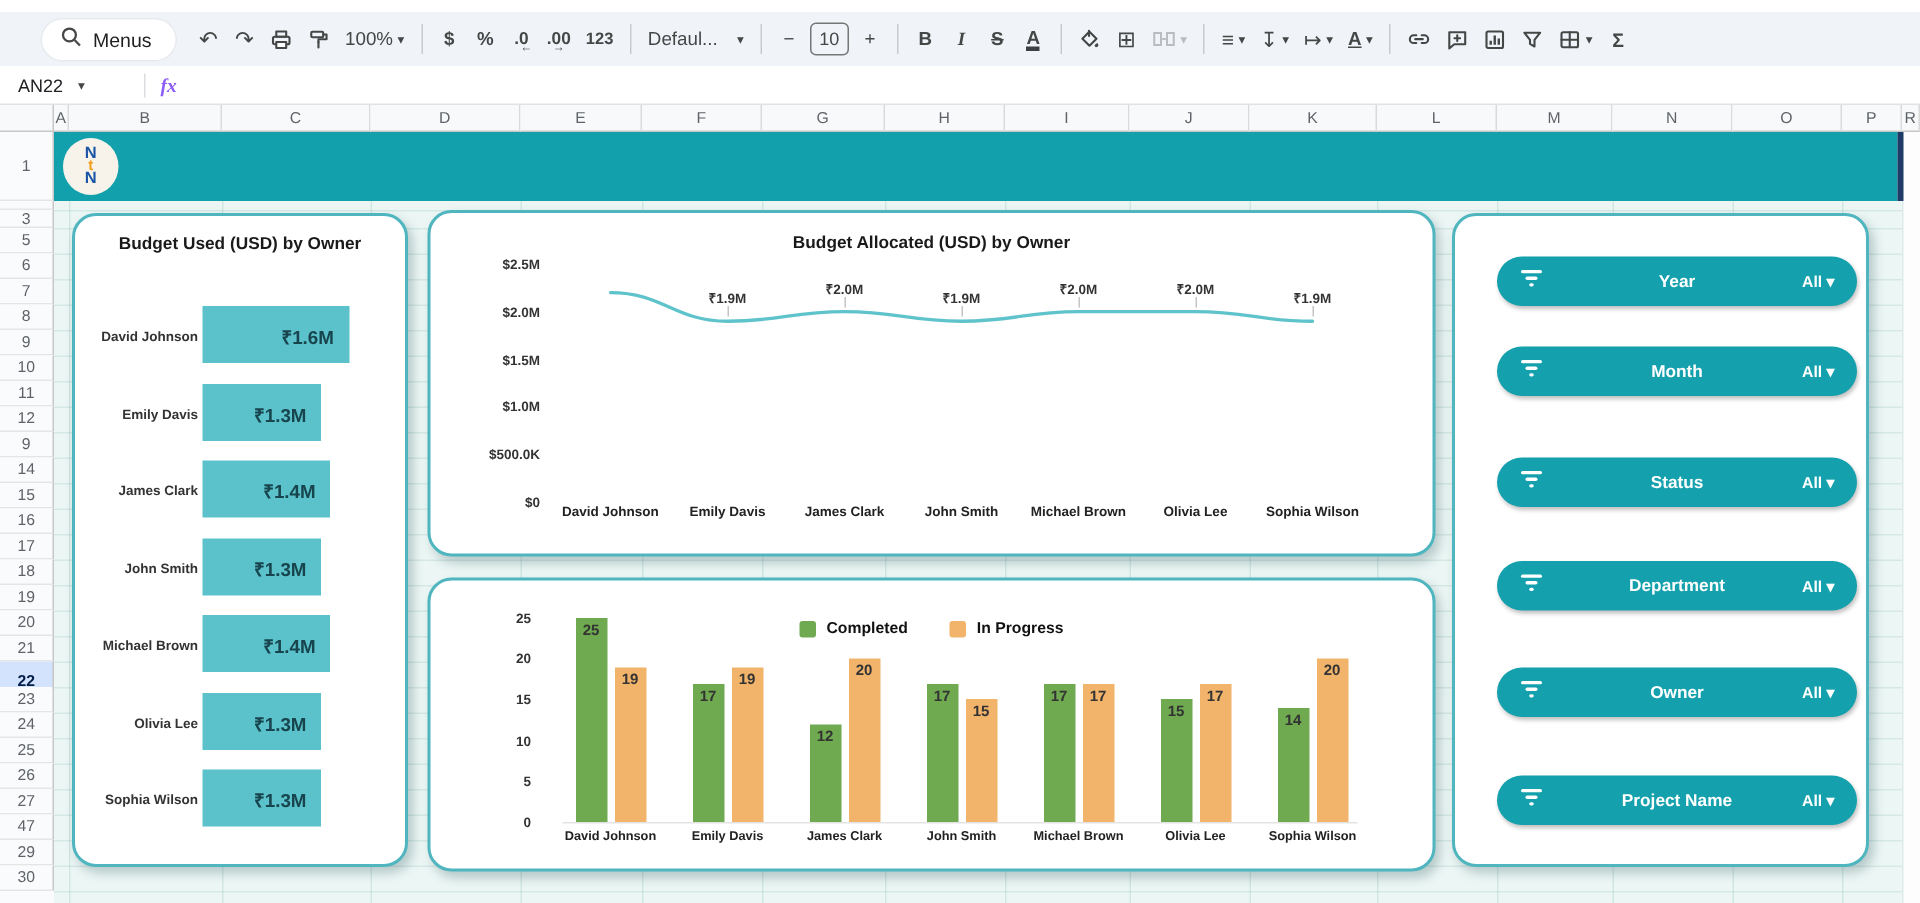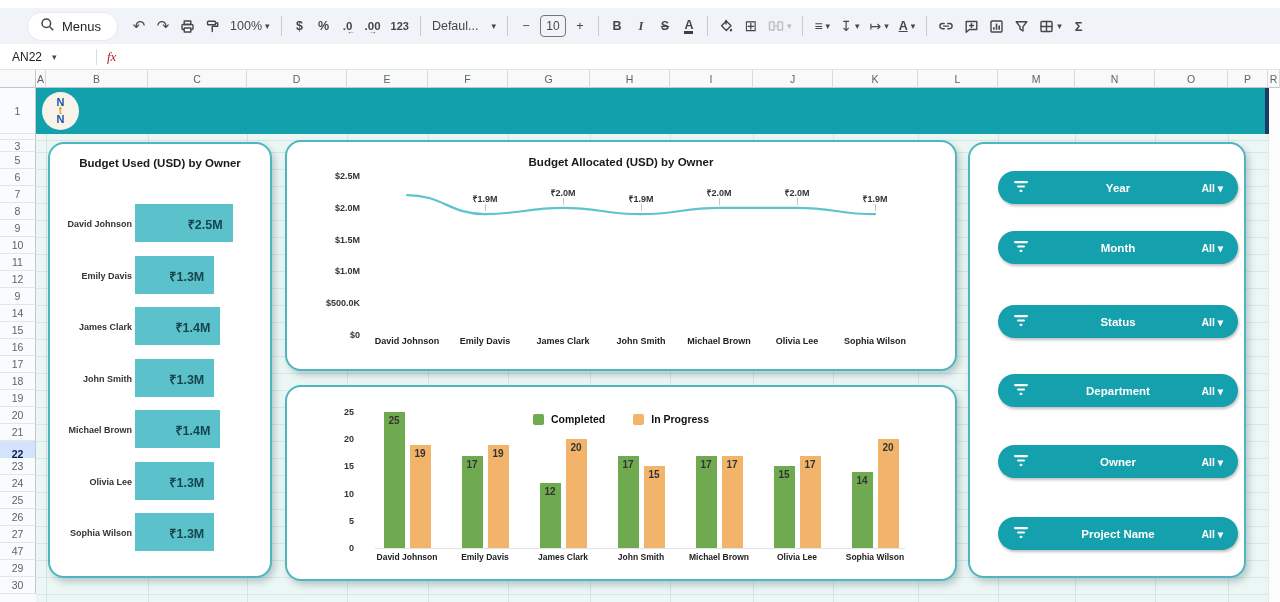--- a/index.html
+++ b/index.html
@@ -30,21 +30,21 @@
   .strike-g { text-decoration:line-through; font-weight:bold; }
   .a-color { position:relative; font-weight:bold; }
   .a-color::after { content:""; position:absolute; left:2px; right:2px; bottom:1px; height:3px; background:#3c4043; }
   .disabled { color:#b8bcc0 !important; }
 
   #formulabar { position:absolute; left:0; top:44px; width:1280px; height:26px; background:#fff;
     border-bottom:1px solid #e1e3e1; display:flex; align-items:center; font-size:12px; color:#202124; }
   #namebox { display:flex; align-items:center; width:86px; padding-left:12px; cursor:pointer; }
   #namebox .tb-caret { margin-left:10px; }
   #fx-divider { width:1px; height:16px; background:#dadce0; margin:0 10px; }
-  #fx-label { font-style:italic; color:#b91c1c; font-family:"Liberation Serif", serif; font-size:13px; }
+  #fx-label { font-style:italic; color:#8b5cf6; font-family:"Liberation Serif", serif; font-size:13px;font-weight:bold; }
 
   
   #corner { position:absolute; left:0; top:70px; width:36px; height:18px; background:#f8f9fa;
     border-right:1px solid #c7c7c7; border-bottom:1px solid #c7c7c7; }
   #colheaders { position:absolute; left:0; top:70px; width:1280px; height:18px; }
   .colh { position:absolute; top:0; height:18px; background:#f8f9fa; border-right:1px solid #d9dbdb;
     border-bottom:1px solid #c7c7c7; color:#5f6368; font-size:10.5px; display:flex;
     align-items:center; justify-content:center; cursor:pointer; }
   #gutter { position:absolute; left:0; top:88px; width:36px; height:514px; background:#fafbfc; }
   .rowh { position:absolute; left:0; width:36px; background:#fafbfc; border-bottom:1px solid #e4e6e6;
@@ -396,21 +396,21 @@
       <span class="lt">t</span>
       <span class="ln">N</span>
     </div>
   </div>
   <div id="banner-navy"></div>
 
   <div class="card" id="card-hbar" style="left:48px; top:142px; width:224px; height:436px;">
     <div class="card-title" style="top:13px;">Budget Used (USD) by Owner</div>
   <div class="hbar-label" style="left: 2px; top: 75px;">David Johnson</div>
       <div class="hbar" style="left: 85px; top: 60px; width: 97.6px; height: 38px;"></div>
-      <div class="hbar-val" style="left: 85px; top: 72px; width: 87.6px;">₹2.5M</div>
+      <div class="hbar-val" style="left: 85px; top: 72px; width: 87.6px;">₹1.6M</div>
       <div class="hbar-label" style="left: 2px; top: 126.5px;">Emily Davis</div>
       <div class="hbar" style="left: 85px; top: 111.5px; width: 79.3px; height: 38px;"></div>
       <div class="hbar-val" style="left: 85px; top: 123.5px; width: 69.3px;">₹1.3M</div>
       <div class="hbar-label" style="left: 2px; top: 178px;">James Clark</div>
       <div class="hbar" style="left: 85px; top: 163px; width: 85.4px; height: 38px;"></div>
       <div class="hbar-val" style="left: 85px; top: 175px; width: 75.4px;">₹1.4M</div>
       <div class="hbar-label" style="left: 2px; top: 229.5px;">John Smith</div>
       <div class="hbar" style="left: 85px; top: 214.5px; width: 79.3px; height: 38px;"></div>
       <div class="hbar-val" style="left: 85px; top: 226.5px; width: 69.3px;">₹1.3M</div>
       <div class="hbar-label" style="left: 2px; top: 281px;">Michael Brown</div>

